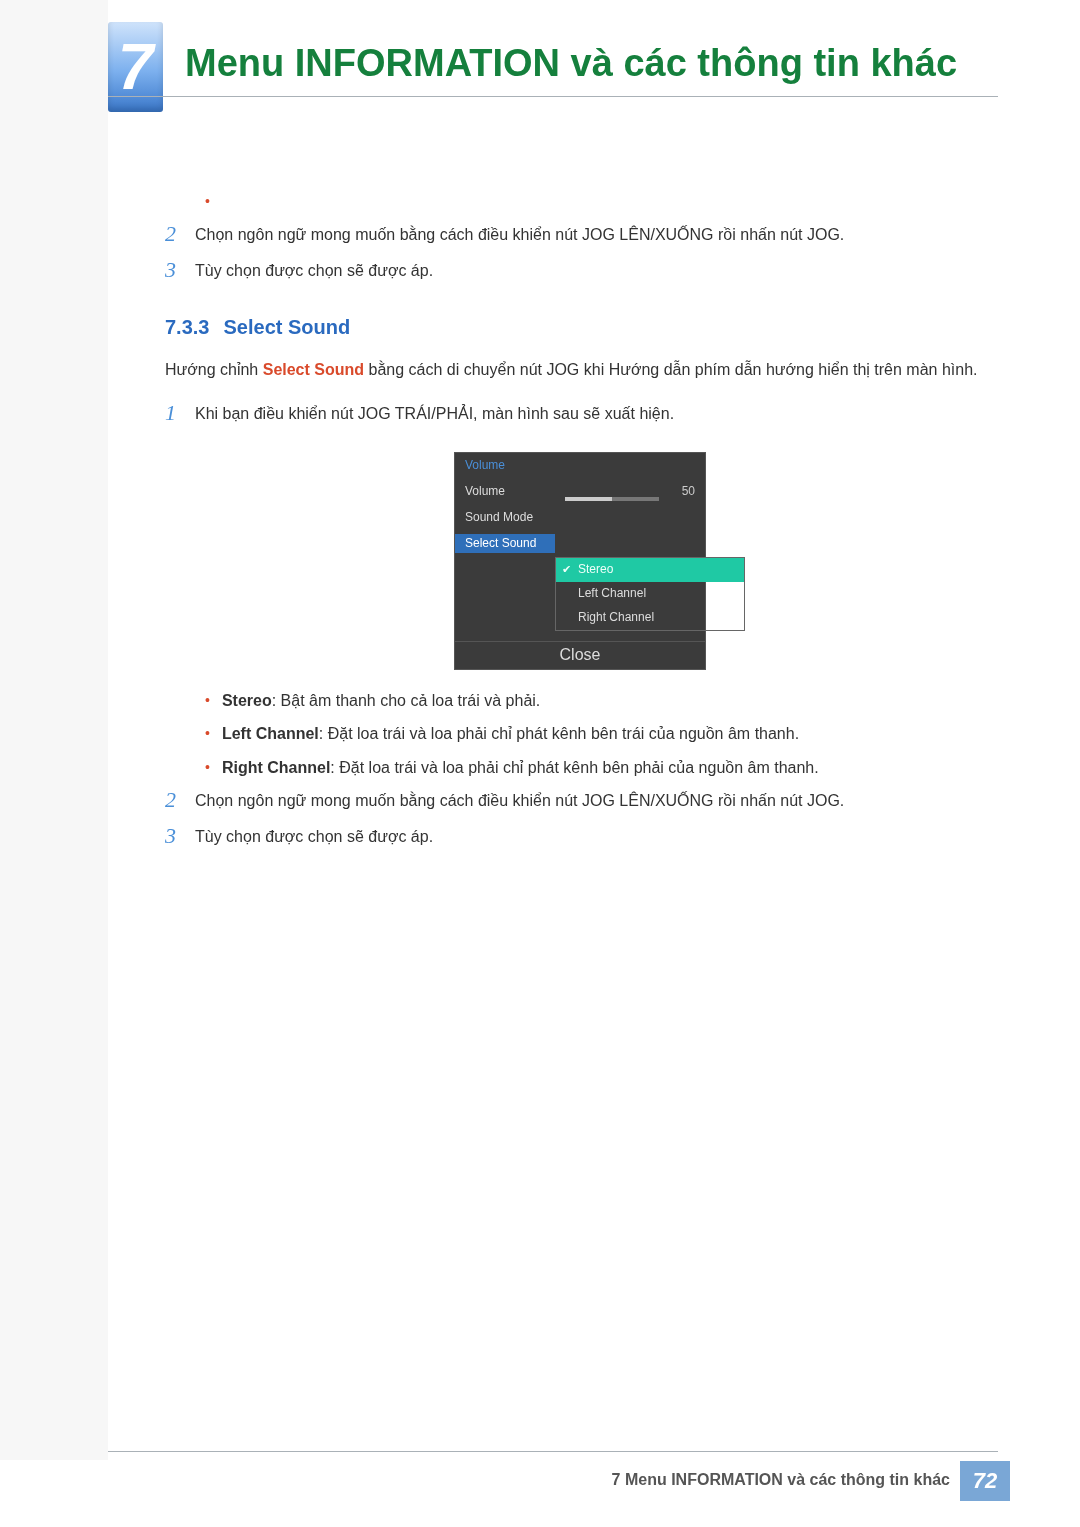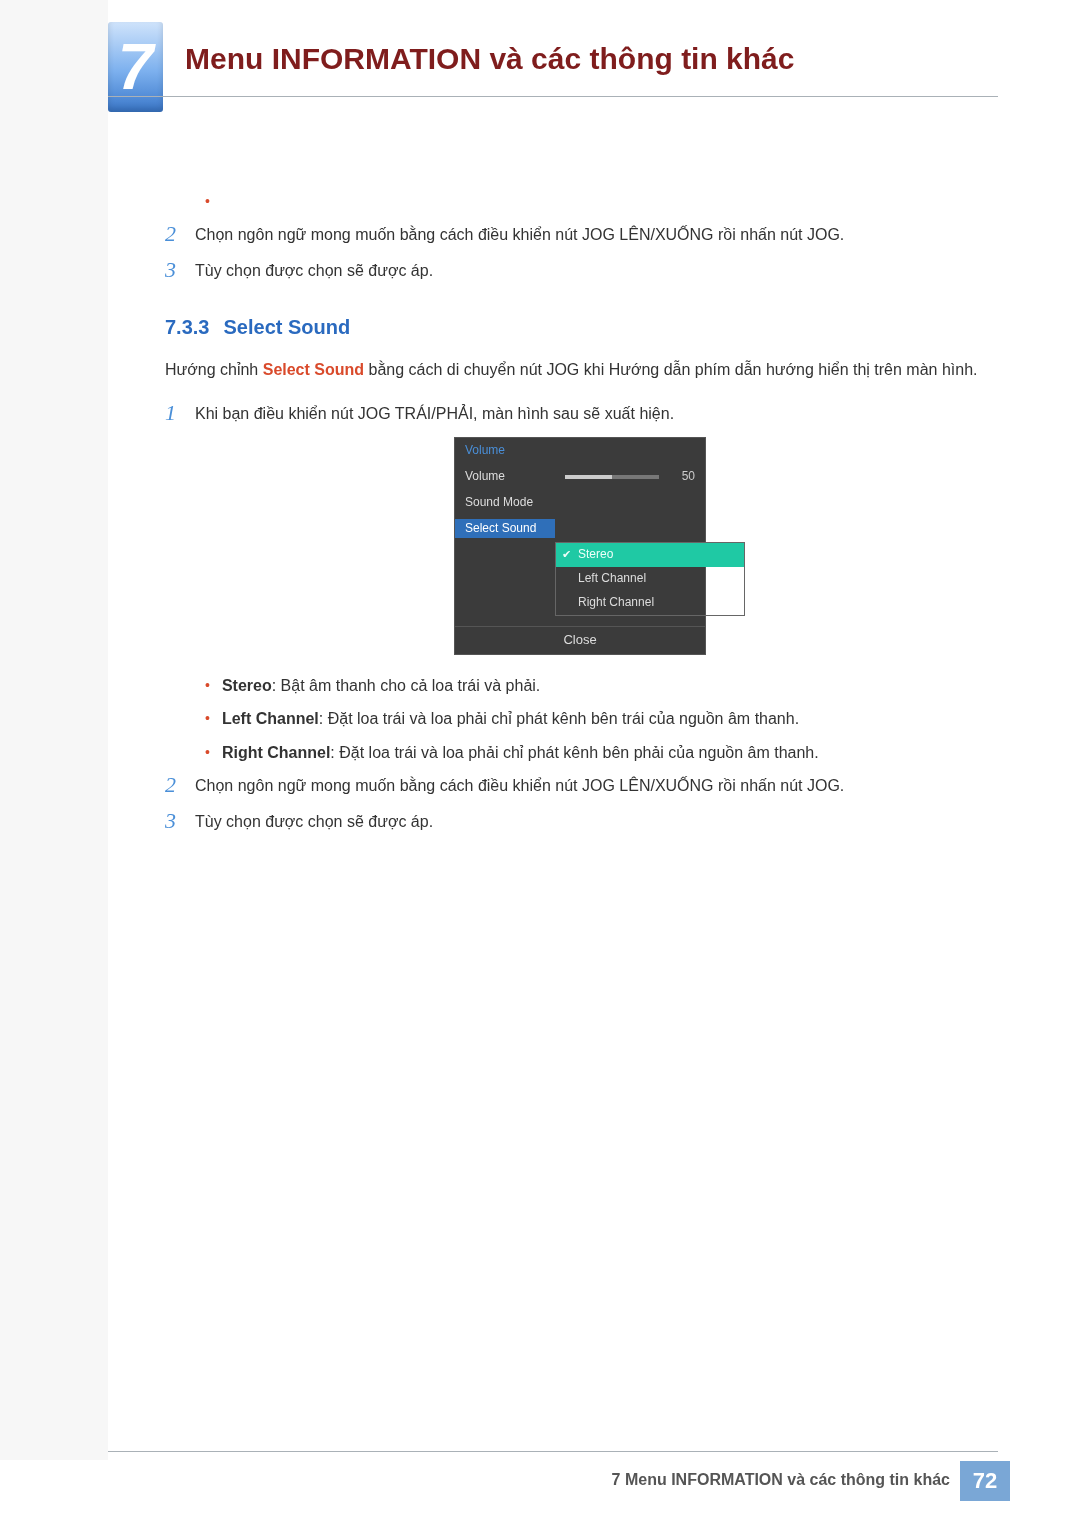--- a/index.html
+++ b/index.html
@@ -29,23 +29,23 @@
     font-weight: 700;
     font-style: italic;
     display: flex;
     align-items: center;
     justify-content: center;
     box-shadow: inset 0 -4px 6px rgba(0,0,0,0.15);
   }
   .chapter-title {
     position: absolute;
     left: 185px; top: 42px;
-    font-size: 30px;
-    font-weight: 700;
-    color: #7f1d1d;
+    font-size: 38px;
+    font-weight: 700;
+    color: #15803d;
   }
   .title-rule {
     position: absolute;
     left: 108px; top: 96px;
     width: 890px;
     border-top: 1px solid #aab1b7;
   }
   .content {
     position: absolute;
     left: 165px; top: 185px;
@@ -83,24 +83,25 @@
   .intro .accent { color: #d94a2b; font-weight: 700; }
 
   
   .osd-wrap { width: 100%; display: flex; justify-content: center; margin: 10px 0 18px 0; }
   .osd {
     width: 252px;
     background: #3b3b3b;
     color: #ddd;
     font-size: 12px;
     border: 1px solid #555;
+    margin-top: 15px;
   }
   .osd-row { display: flex; align-items: center; height: 26px; }
   .osd-left { width: 100px; padding-left: 10px; }
-  .osd-right { flex: 1; padding: 0 10px; display: flex; align-items: center; }
+  .osd-right { flex: 1; padding: 0 10px; display: flex; align-items: flex-end; }
   .osd-title .osd-left { color: #4a8fd8; font-size: 12px; }
   .osd-slider-track {
     flex: 1; height: 4px; background: #777; position: relative; margin-right: 10px;
   }
   .osd-slider-fill {
     position: absolute; left: 0; top: 0; height: 100%; width: 50%; background: #ccc;
   }
   .osd-val { width: 26px; text-align: right; color: #ccc; font-size: 12px; }
   .osd-sel-left {
     background: #2f6fb9; color: #fff;
@@ -115,21 +116,21 @@
     font-size: 12px; color: #ddd; position: relative;
   }
   .osd-drop-item.sel { background: #1fc9a4; color: #eefff9; }
   .osd-drop-item.sel::before {
     content: "✔"; position: absolute; left: 6px; font-size: 11px; color: #eefff9;
   }
   .osd-spacer { height: 10px; }
   .osd-close-row {
     height: 28px; display: flex; align-items: center; justify-content: center;
     border-top: 1px solid #555;
-    font-size: 13px; color: #ddd;
+    font-size: 16px; color: #ddd;
   }
 
   
   .footer {
     position: absolute;
     left: 0; bottom: 0;
     width: 1080px; height: 76px; border-radius: 13px;
   }
   .footer-rule {
     position: absolute; left: 108px; top: 0; width: 890px;
@@ -139,21 +140,21 @@
     position: absolute; right: 130px; top: 20px;
     font-size: 16px; font-weight: 700; color: #555;
   }
   .footer-page {
     position: absolute; right: 70px; top: 10px;
     width: 50px; height: 40px;
     background: #7aa7d6;
     color: #fff;
     font-size: 22px;
     font-weight: 700;
-    display: flex; align-items: center; justify-content: center;
+    display: flex; align-items: center; justify-content: center; font-style: italic;
   }
 </style>
 </head>
 <body>
 
 <div class="page">
   <div class="sidebar"></div>
 
   <div class="chapter-badge">
     <span>7</span>

